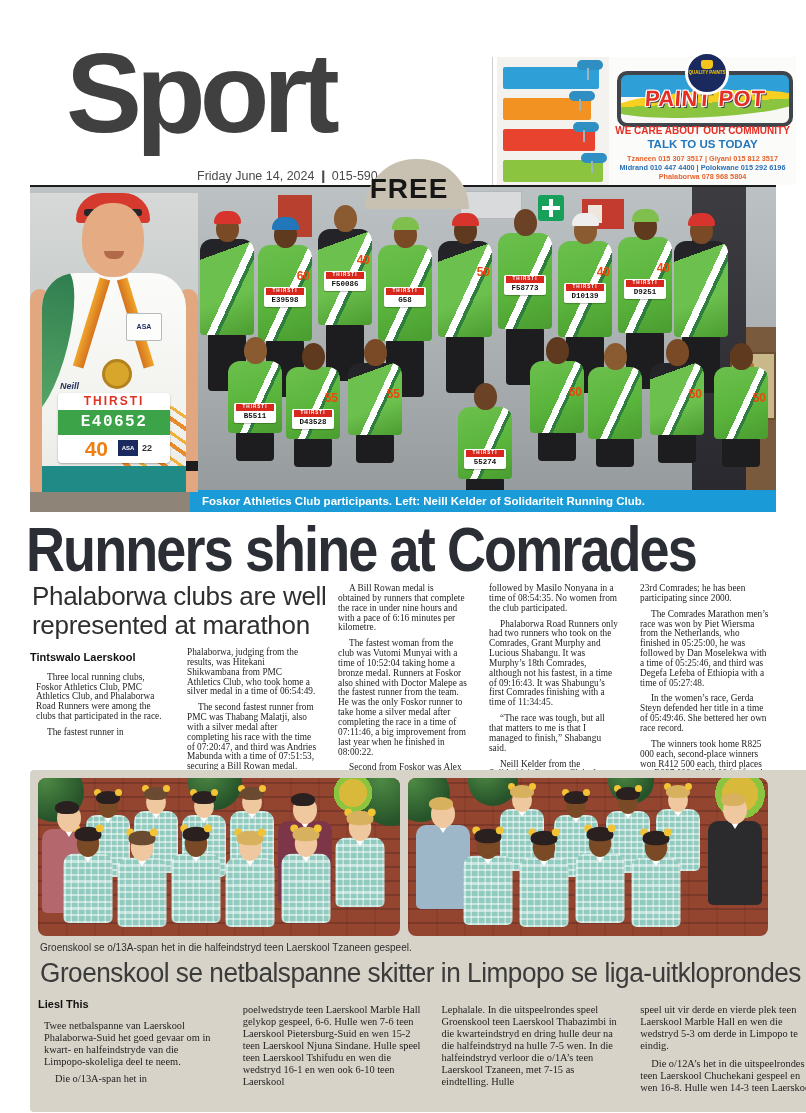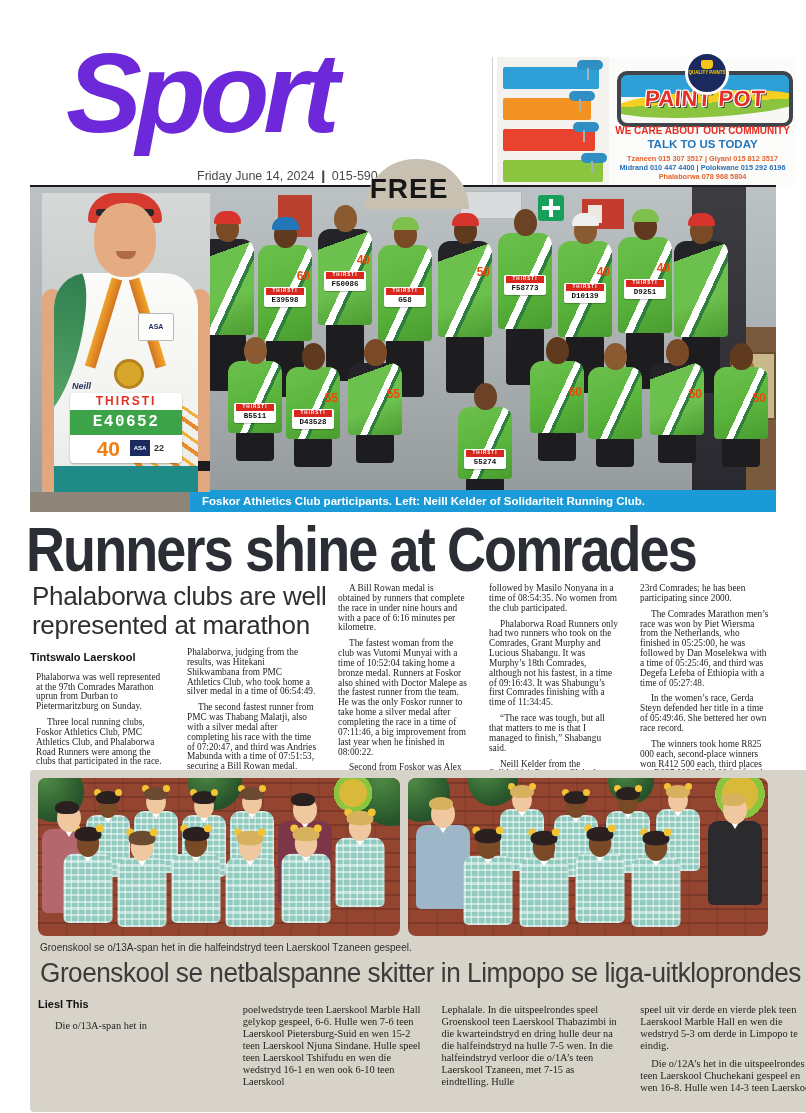--- a/index.html
+++ b/index.html
@@ -1,22 +1,22 @@
 <!DOCTYPE html>
 <html><head>
 <meta charset="utf-8">
 <style>
   html,body{margin:0;padding:0;background:#ffffff;}
   .page{position:relative;width:806px;height:1113px;background:#fff;overflow:hidden;
         font-family:"Liberation Sans",sans-serif;}
 
   
   .brand-top{position:absolute;left:150px;top:42px;font-size:31px;font-weight:bold;color:#141414;letter-spacing:.5px;}
-  .brand-main{position:absolute;left:66px;top:36px;font-size:114px;font-weight:bold;color:#6d28d9;
-              letter-spacing:-6px;line-height:1;font-style:italic;}
+  .brand-main{position:absolute;left:66px;top:36px;font-size:114px;font-weight:bold;color:#404040;
+              letter-spacing:-6px;line-height:1;}
   .dateline{position:absolute;left:197px;top:168px;font-size:12.5px;color:#4a4a4a;}
   .free-dome{position:absolute;left:365px;top:159px;width:104px;height:50px;background:#c8c1b1;
              border-radius:52px 52px 0 0;text-align:center;z-index:5;}
   .free-dome span{position:absolute;bottom:4px;left:0;right:16px;font-size:28px;font-weight:800;color:#161616;letter-spacing:1px;}
   .mast-divider{position:absolute;left:492px;top:57px;width:1px;height:130px;background:#cfcfcf;}
   .mast-rule{position:absolute;left:30px;right:30px;top:185px;height:2px;background:#1c1c1c;}
 
   
   .ad{position:absolute;left:497px;top:57px;width:299px;height:128px;background:#fbfbfa;}
   .ad-stripes{position:absolute;left:0;top:0;width:112px;height:128px;background:#f4f2ef;}
@@ -72,21 +72,21 @@
          text-align:center;padding:1px 0 2px;box-shadow:0 1px 1px rgba(0,0,0,.25);z-index:2;}
   .r-bib .bb{display:block;margin:0 2px;background:#d8281e;color:#fff;font-size:4.6px;font-weight:800;letter-spacing:1px;line-height:1.5;}
   .r-bib .bn{display:block;font-size:7.5px;font-weight:800;color:#101010;line-height:1.35;font-family:"Liberation Mono",monospace;}
   .r-cn{position:absolute;right:2px;top:24px;color:#e8490f;font-size:12px;font-weight:800;z-index:2;}
   .r-legs{width:38px;height:58px;margin:-2px auto 0;background:#1d1d20;border-radius:4px;}
   .runner.kneel .r-body{height:72px;}
   .runner.kneel .r-legs{height:30px;}
 
   
   .man{position:absolute;left:0;top:6px;width:168px;height:299px;z-index:4;overflow:hidden;
-       background:linear-gradient(180deg,#d6d9d8 0%,#c3c8c7 55%,#b0b4b0 100%);margin-left:12px;}
+       background:linear-gradient(180deg,#d6d9d8 0%,#c3c8c7 55%,#b0b4b0 100%);}
   .m-head{position:absolute;left:52px;top:10px;width:62px;height:74px;border-radius:46%;background:#e5ac83;}
   .m-cap{position:absolute;left:46px;top:0;width:74px;height:30px;border-radius:40px 40px 6px 6px;background:#d63a2f;}
   .m-cap::after{content:"";position:absolute;left:8px;top:16px;width:58px;height:7px;background:#26262a;border-radius:3px;}
   .m-smile{position:absolute;left:74px;top:58px;width:20px;height:8px;border-radius:0 0 20px 20px;background:#b06a4a;}
   .m-torso{position:absolute;left:12px;top:80px;width:144px;height:214px;border-radius:34px 34px 0 0;
            background:linear-gradient(180deg,#fbfbf9 0%,#f1f1ee 70%,#e9e9e6 100%);overflow:hidden;}
   .m-torso::before{content:"";position:absolute;left:-16px;top:-6px;width:42px;height:150px;border-radius:50%;
            background:linear-gradient(180deg,#2f7d4f,#57a868);transform:rotate(14deg);}
   .m-torso::after{content:"";position:absolute;right:-20px;bottom:-8px;width:90px;height:90px;border-radius:50%;
            background:repeating-linear-gradient(35deg,transparent 0 8px,#e98a2b 8px 12px,transparent 12px 18px,#f0b13c 18px 21px);}
@@ -401,21 +401,20 @@
 
     <div class="caption-bar">Foskor Athletics Club participants. Left: Neill Kelder of Solidariteit Running Club.</div>
   </div>
 
   <div class="headline1">Runners shine at Comrades</div>
   <div class="article1">
     <div class="subhead">Phalaborwa clubs are well represented at marathon</div>
     <div class="cols" id="cols1">
         <div class="col" style="padding-top: 74px;">
           <div class="byline">Tintswalo Laerskool</div>
-          <p class="cont">Phalaborwa was well represented at the 97th Comrades Marathon uprun from Durban to Pietermaritzburg on Sunday.</p>
           <p>Three local running clubs, Foskor Athletics Club, PMC Athletics Club, and Phalaborwa Road Runners were among the clubs that participated in the race.</p>
           <p>The fastest runner in</p>
         </div>
         <div class="col" style="padding-top: 64px;">
           <p class="cont">Phalaborwa, judging from the results, was Hitekani Shikwambana from PMC Athletics Club, who took home a silver medal in a time of 06:54:49.</p>
           <p>The second fastest runner from PMC was Thabang Malatji, also with a silver medal after completing his race with the time of 07:20:47, and third was Andries Mabunda with a time of 07:51:53, securing a Bill Rowan medal.</p>
         </div>
         <div class="col">
           <p>A Bill Rowan medal is obtained by runners that complete the race in under nine hours and with a pace of 6:16 minutes per kilometre.</p>
           <p>The fastest woman from the club was Vutomi Munyai with a time of 10:52:04 taking home a bronze medal. Runners at Foskor also shined with Doctor Malepe as the fastest runner from the team. He was the only Foskor runner to take home a silver medal after completing the race in a time of 07:11:46, a big improvement from last year when he finished in 08:00:22.</p>
@@ -579,20 +578,21 @@
             <div class="g-hair" style="--hr: #2a2020;"></div>
           </div>
           <div class="g-dress"></div>
         </div>
       </div>
     <div class="scap left">Groenskool se o/13A-span het in die halfeindstryd teen Laerskool Tzaneen gespeel.</div>
     <div class="headline2">Groenskool se netbalspanne skitter in Limpopo se liga-uitkloprondes</div>
     <div class="cols article2" id="cols2">
         <div class="col">
           <div class="byline">Liesl This</div>
+          <p class="cont">Twee netbalspanne van Laerskool Phalaborwa-Suid het goed gevaar om in kwart- en halfeindstryde van die Limpopo-skoleliga deel te neem.</p>
           <p>Die o/13A-span het in</p>
         </div>
         <div class="col">
           <p class="cont">poelwedstryde teen Laerskool Marble Hall gelykop gespeel, 6-6. Hulle wen 7-6 teen Laerskool Pietersburg-Suid en wen 15-2 teen Laerskool Njuna Sindane. Hulle speel teen Laerskool Tshifudu en wen die wedstryd 16-1 en wen ook 6-10 teen Laerskool</p>
         </div>
         <div class="col">
           <p class="cont">Lephalale. In die uitspeelrondes speel Groenskool teen Laerskool Thabazimbi in die kwarteindstryd en dring hulle deur na die halfeindstryd na hulle 7-5 wen. In die halfeindstryd verloor die o/1A’s teen Laerskool Tzaneen, met 7-15 as eindtelling. Hulle</p>
         </div>
         <div class="col">
           <p class="cont">speel uit vir derde en vierde plek teen Laerskool Marble Hall en wen die wedstryd 5-3 om derde in Limpopo te eindig.</p>

